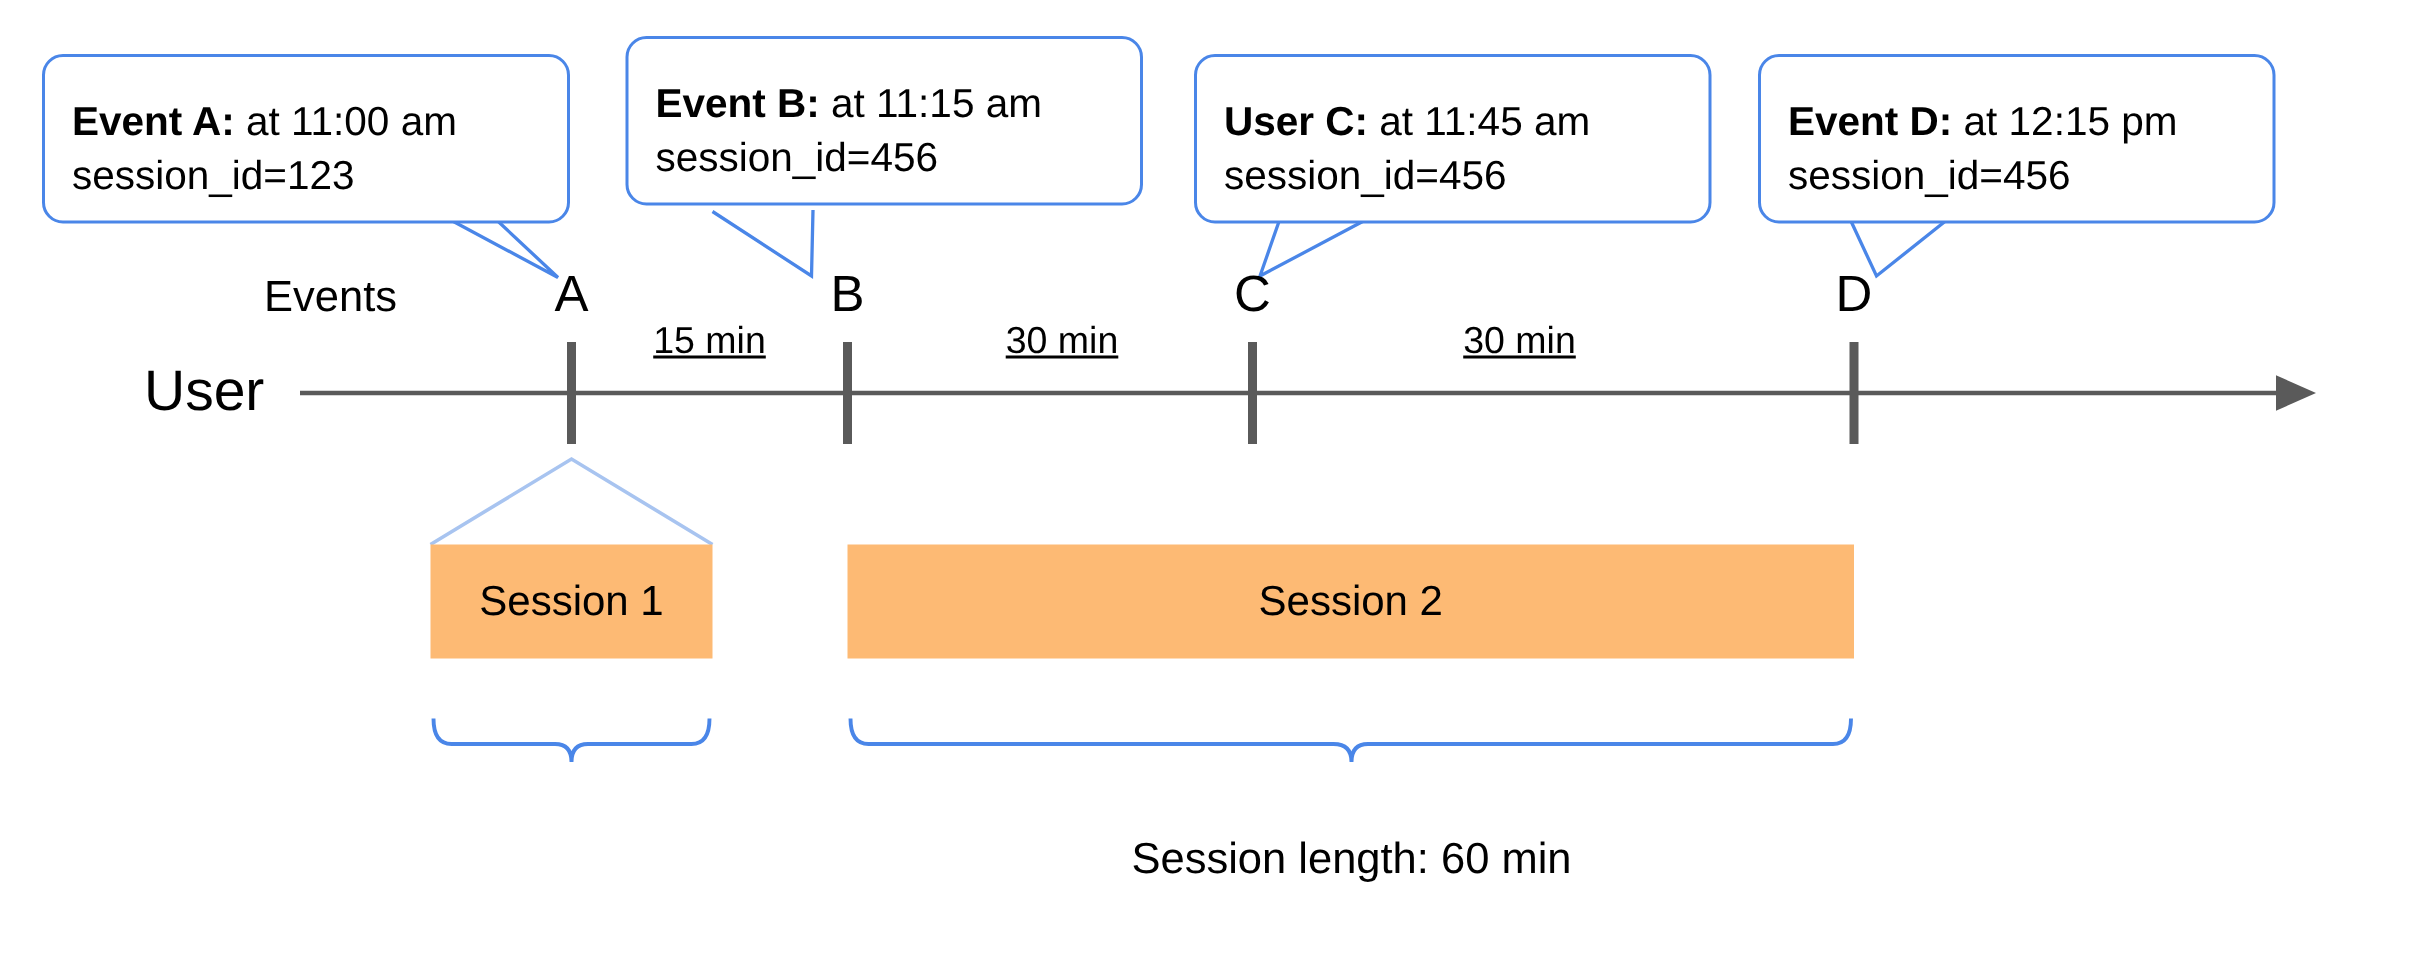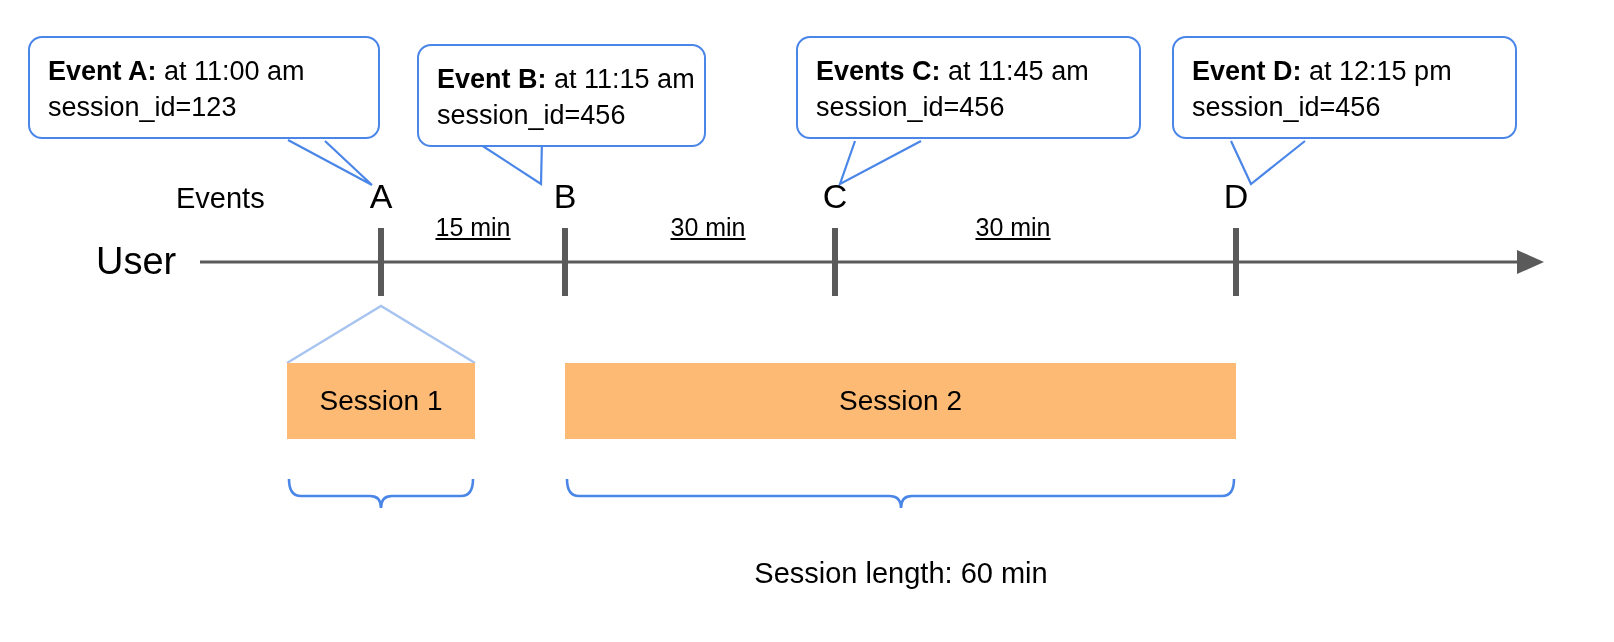--- a/index.html
+++ b/index.html
@@ -26,21 +26,21 @@
     height: 642px;
   }
 
   
   .callout {
     position: absolute;
     box-sizing: border-box;
     border: 2.2px solid #4a86e8;
     border-radius: 14px;
     background: #ffffff;
-    padding: 16px 16px 12px 18px;
+    padding: 26px 16px 12px 18px;
     font-size: 27px;
     line-height: 1.32;
     color: #000000;
     white-space: nowrap;
     z-index: 5;
   }
   .callout .lead {
     font-weight: bold;
   }
   .callout .ln2 {
@@ -125,27 +125,27 @@
     <path d="M289,479 Q289,496 301,496 L370,496 Q381,496 381,508 Q381,496 392,496 L461,496 Q473,496 473,479" fill="none" stroke="#4a86e8" stroke-width="2.6"></path>
 
     <path d="M567,479 Q567,496 579,496 L889,496 Q901,496 901,508 Q901,496 912,496 L1222,496 Q1234,496 1234,479" fill="none" stroke="#4a86e8" stroke-width="2.6"></path>
   </svg>
 
   <div class="callout" style="left:28px; top:36px; width:352px;">
     <span class="lead">Event A:</span><span> at 11:00 am</span>
     <span class="ln2">session_id=123</span>
   </div>
 
-  <div class="callout" style="left:417px; top:44px; width:289px;">
+  <div class="callout" style="left:417px; top:24px; width:345px;">
     <span class="lead">Event B:</span><span> at 11:15 am</span>
     <span class="ln2">session_id=456</span>
   </div>
 
   <div class="callout" style="left:796px; top:36px; width:345px;">
-    <span class="lead">Events C:</span><span> at 11:45 am</span>
+    <span class="lead">User C:</span><span> at 11:45 am</span>
     <span class="ln2">session_id=456</span>
   </div>
 
   <div class="callout" style="left:1172px; top:36px; width:345px;">
     <span class="lead">Event D:</span><span> at 12:15 pm</span>
     <span class="ln2">session_id=456</span>
   </div>
 
   <div class="axis-label lbl-events" style="left:176px; top:182px;">Events</div>
   <div class="axis-label lbl-user" style="left:96px; top:240px;">User</div>

